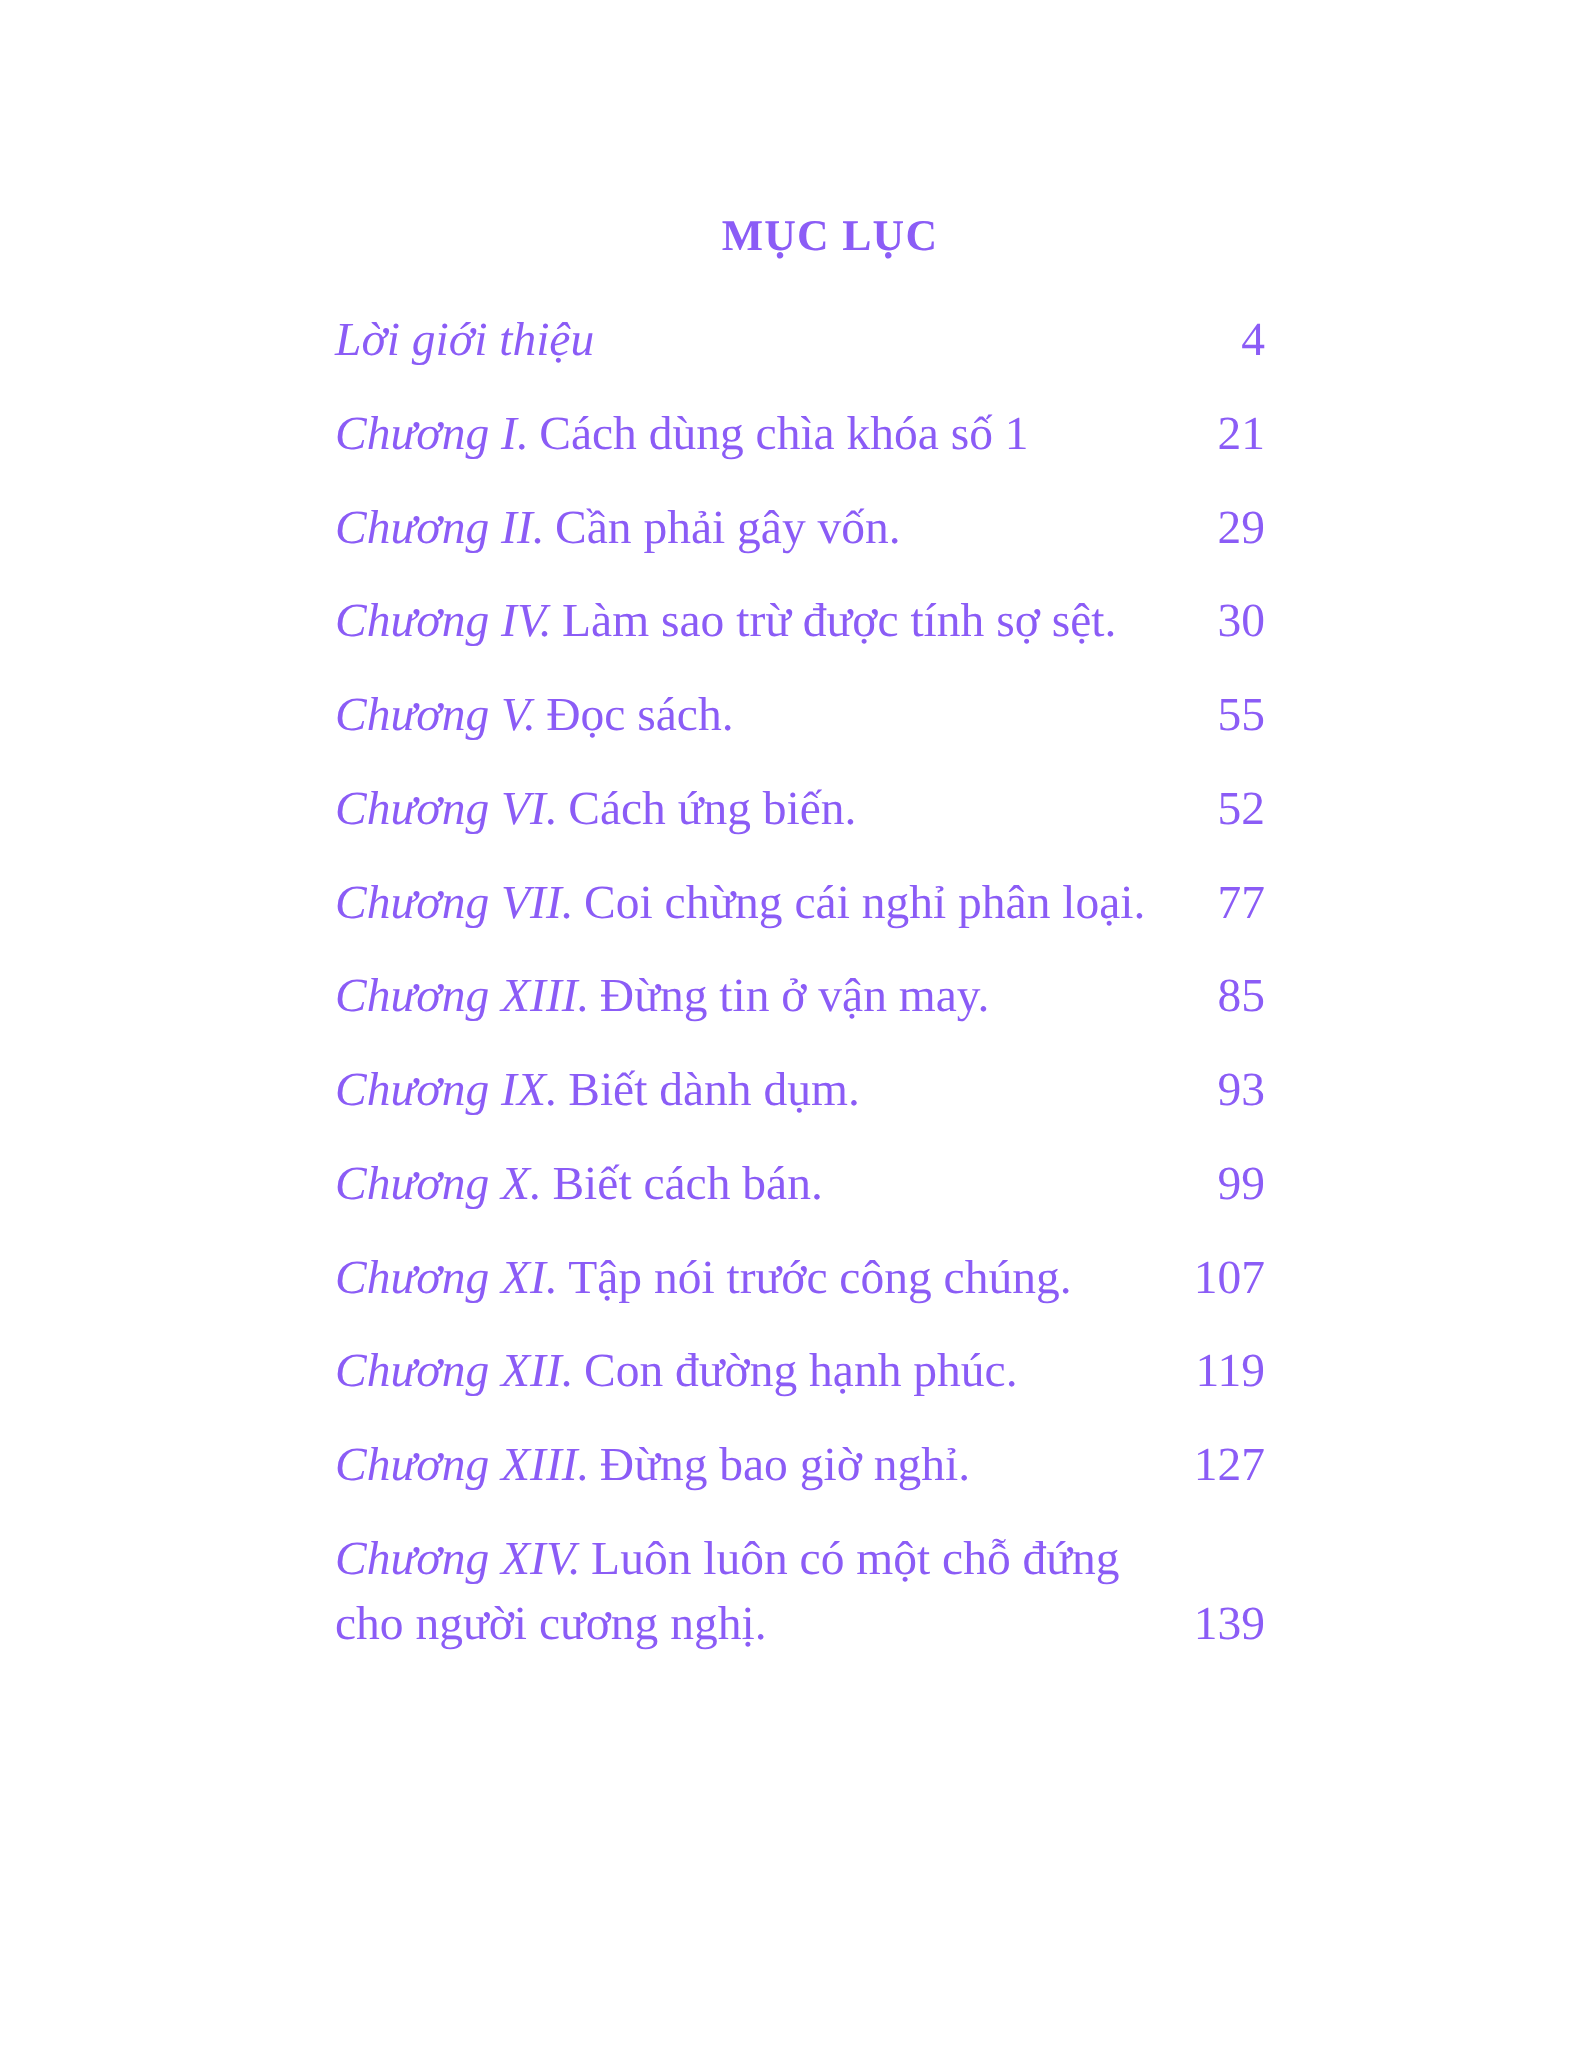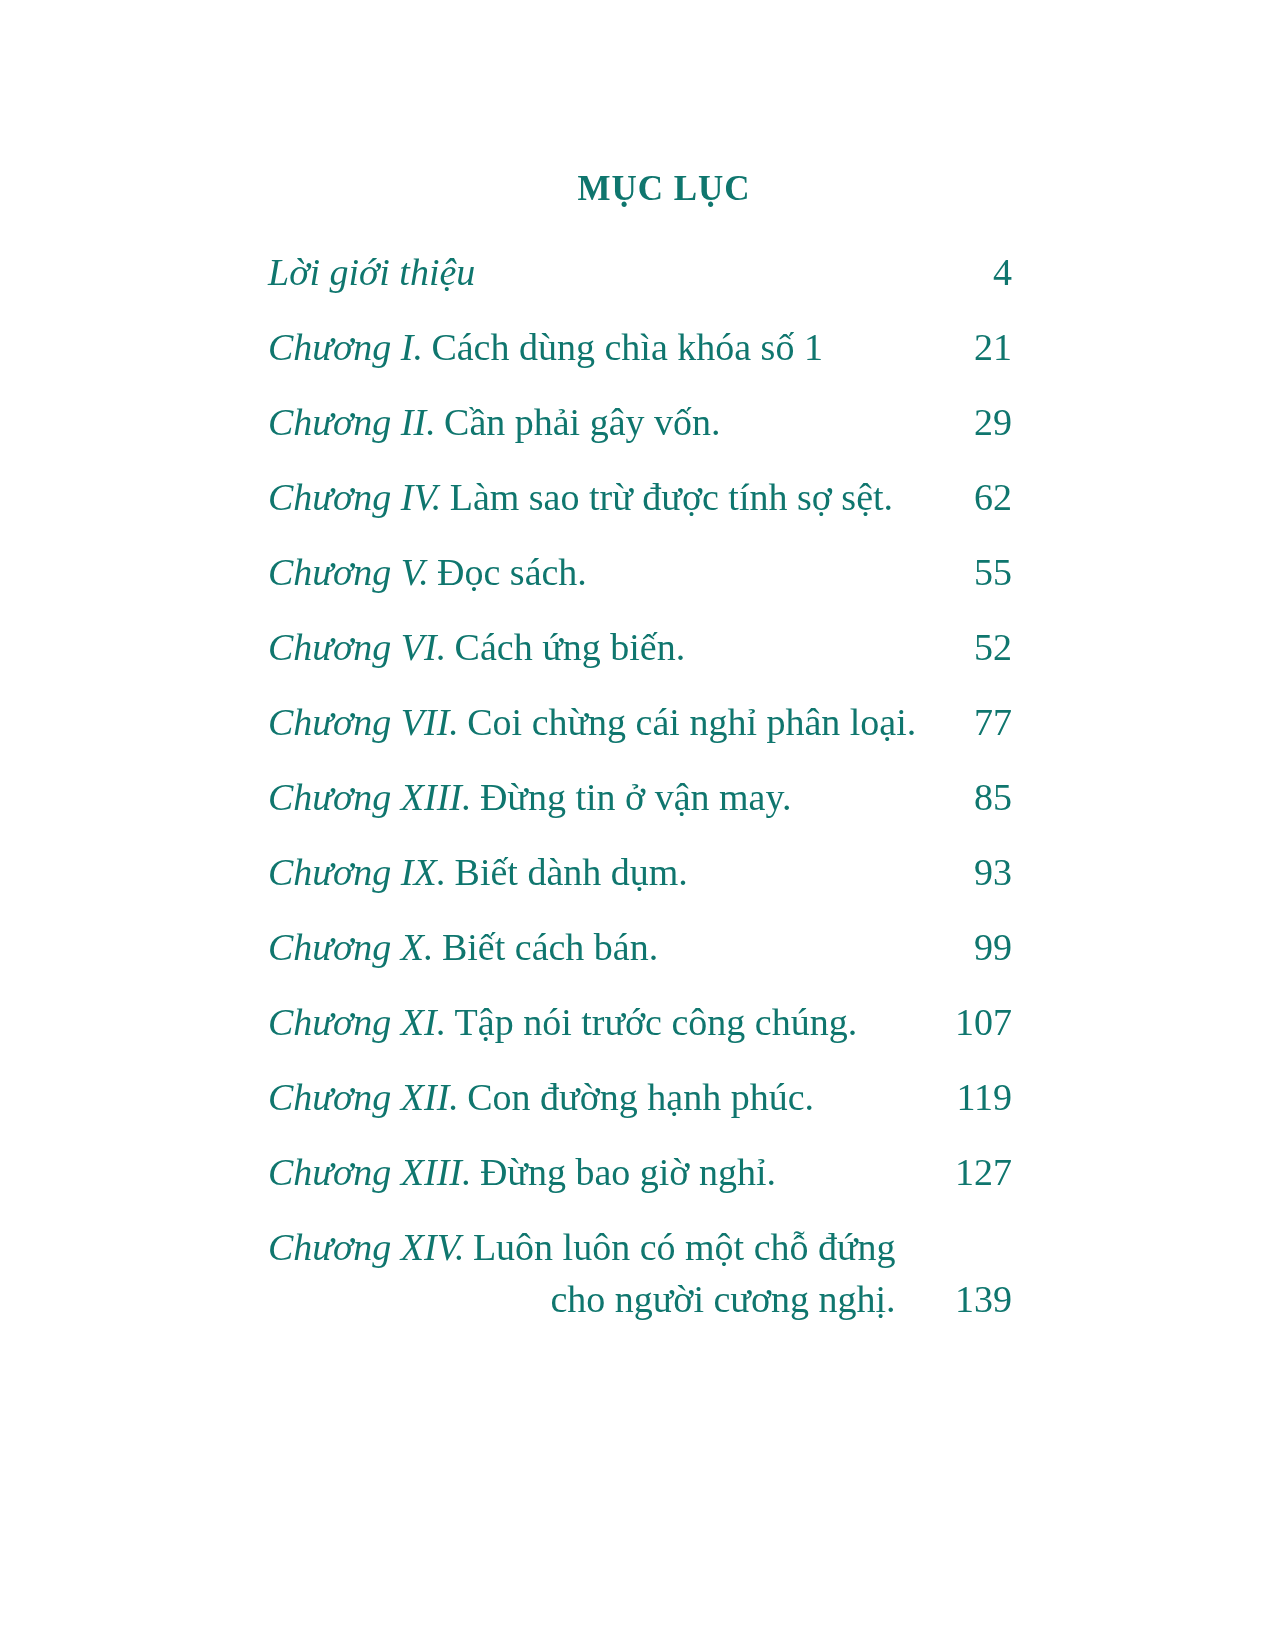--- a/index.html
+++ b/index.html
@@ -6,21 +6,21 @@
     margin: 0;
     padding: 0;
     background: #ffffff;
   }
   .page {
     position: relative;
     width: 1275px;
     height: 1650px;
     background: #ffffff;
     font-family: "Liberation Serif", "DejaVu Serif", serif;
-    color: #0f766e;
+    color: #8b5cf6;
     overflow: hidden;
   }
   .content {
     position: absolute;
     left: 268px;
     top: 163px;
     width: 744px;
   }
   .doc-title {
     text-align: center;
@@ -49,21 +49,20 @@
     font-style: italic;
   }
   .toc-regular {
     font-style: normal;
     margin-left: 0.22em;
     text-align: center;
   }
   .toc-line2 {
     display: block;
     font-style: normal;
-    text-align: right;
   }
   .toc-page {
     font-style: normal;
     padding-left: 20px;
     white-space: nowrap;
   }
 </style>
 </head>
 <body>
 
@@ -91,21 +90,21 @@
       <i class="toc-chapter">Chương II.</i><span class="toc-regular">Cần phải gây vốn.</span>
     </span>
     <span class="toc-page">29</span>
   </div>
 
 
   <div class="toc-row">
     <span class="toc-label">
       <i class="toc-chapter">Chương IV.</i><span class="toc-regular">Làm sao trừ được tính sợ sệt.</span>
     </span>
-    <span class="toc-page">62</span>
+    <span class="toc-page">30</span>
   </div>
 
   <div class="toc-row">
     <span class="toc-label">
       <i class="toc-chapter">Chương V.</i><span class="toc-regular">Đọc sách.</span>
     </span>
     <span class="toc-page">55</span>
   </div>
 
   <div class="toc-row">

